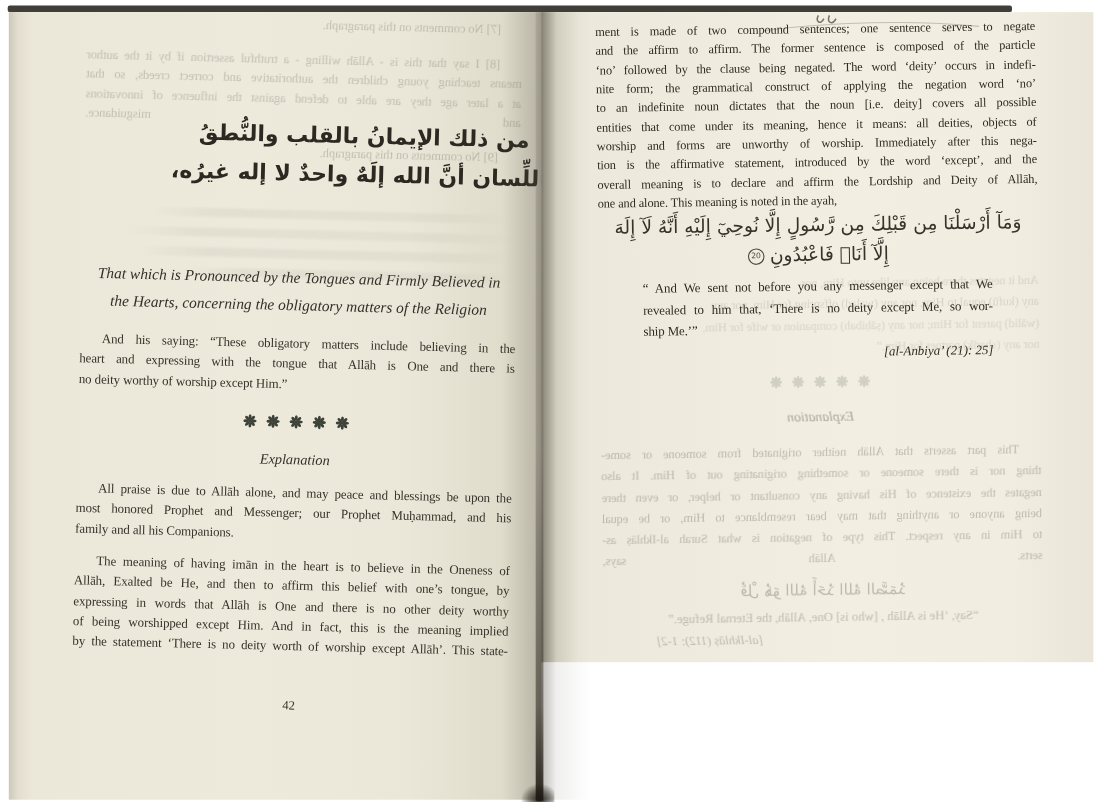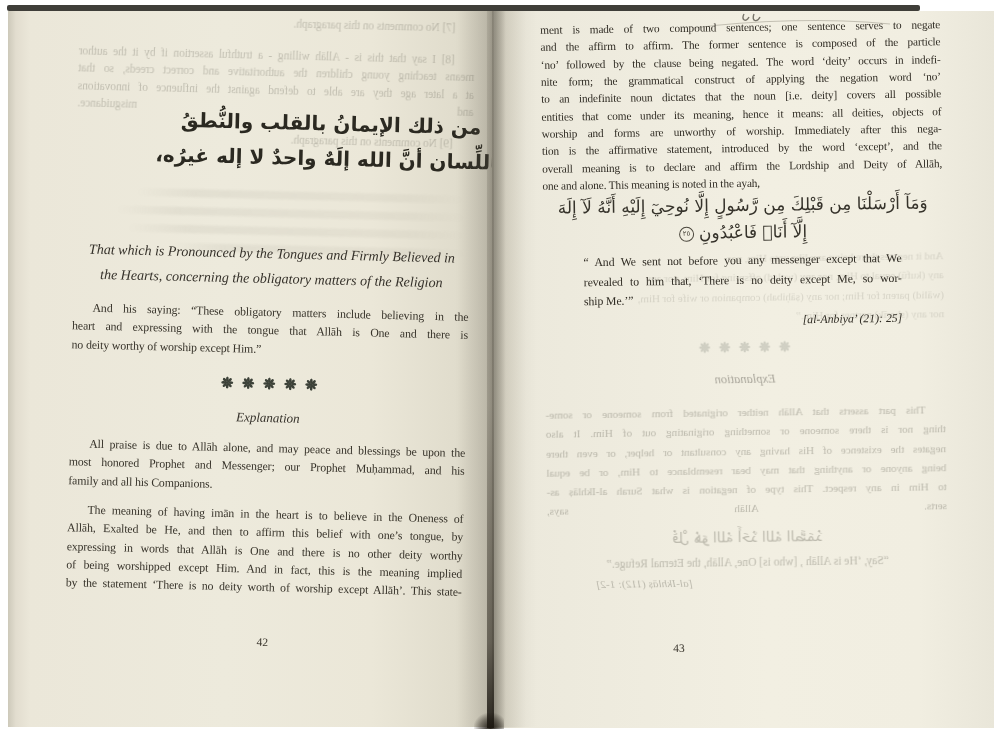--- a/index.html
+++ b/index.html
@@ -4,21 +4,21 @@
 <title>Book spread</title>
 <style>
   html,body{margin:0;padding:0;background:#ffffff;}
   #stage{position:relative;width:1000px;height:736px;overflow:hidden;background:#ffffff;
          font-family:"Liberation Serif","DejaVu Serif",serif;}
   
   .top-edge{position:absolute;left:7px;top:5px;width:913px;height:6px;background:#3f3e39;border-radius:2px;}
   .page{position:absolute;top:11px;height:716px;overflow:hidden;}
   .page.left{left:8px;width:484px;
     background:linear-gradient(90deg,#cdc9ba 0px,#e2ddcf 8px,#ebe7d9 22px,#edeadc 45%,#ebe7d8 75%,#e0dccc 93%,#c9c5b6 99%);}
-  .page.right{left:492px;width:502px;height:717px;
+  .page.right{left:492px;width:502px;height:591px;
     background:linear-gradient(90deg,#a9a598 0px,#c2beaf 5px,#ddd9ca 14px,#ece9dc 34px,#f2efe2 55%,#f1eee1 85%,#e9e6d9 100%);}
   .gutter-shade{position:absolute;left:455px;top:11px;width:82px;height:716px;pointer-events:none;
     background:linear-gradient(90deg,rgba(110,104,88,0) 0%,rgba(110,104,88,.14) 38%,rgba(75,70,57,.30) 46%,rgba(55,50,40,.26) 50%,rgba(110,104,90,.10) 62%,rgba(120,115,100,0) 100%);}
   .gutter-line{position:absolute;left:487px;top:11px;width:7px;height:717px;pointer-events:none;
     background:linear-gradient(180deg,rgba(70,64,52,.10) 0%,rgba(60,54,44,.22) 55%,rgba(42,37,28,.55) 88%,rgba(25,21,15,.85) 99%);}
   .fold-notch{position:absolute;left:474px;top:713px;width:30px;height:16px;pointer-events:none;
     background:radial-gradient(ellipse at 55% 95%,rgba(28,23,16,.95) 0%,rgba(28,23,16,.45) 45%,rgba(28,23,16,0) 75%);}
   
   .content{position:absolute;top:0;height:100%;}
   .content.cl{left:57px;width:396px;transform:rotate(1.4deg);transform-origin:50% 85%;}
@@ -179,21 +179,21 @@
           <div class="line">to an indefinite noun dictates that the noun [i.e. deity] covers all possible</div>
           <div class="line">entities that come under its meaning, hence it means: all deities, objects of</div>
           <div class="line">worship and forms are unworthy of worship. Immediately after this nega-</div>
           <div class="line">tion is the affirmative statement, introduced by the word ‘except’, and the</div>
           <div class="line">overall meaning is to declare and affirm the Lordship and Deity of Allāh,</div>
           <div class="line">one and alone. This meaning is noted in the ayah,</div>
         </div>
 
       <div class="blk verse" style="top:181px">
         <div class="line">وَمَآ أَرْسَلْنَا مِن قَبْلِكَ مِن رَّسُولٍ إِلَّا نُوحِيٓ إِلَيْهِ أَنَّهُ لَآ إِلَهَ</div>
-        <div class="line"><span>إِلَّآ أَنَا۠ فَاعْبُدُونِ</span><span class="ayah-marker">٢٥</span></div>
+        <div class="line"><span>إِلَّآ أَنَا۠ فَاعْبُدُونِ</span><span class="ayah-marker">20</span></div>
       </div>
 
       <div class="blk mirror bleed bl-mid">
 
       <div class="line">And it negates there being any like unto Him, nor</div>
           <div class="line">any (kufū) equal to Him, nor any (walad) offspring for Him, nor any</div>
           <div class="line">(wālid) parent for Him; nor any (ṣāḥibah) companion or wife for Him,</div>
           <div class="line">nor any (sharīk) partner for Him.”</div>
         </div>
 

